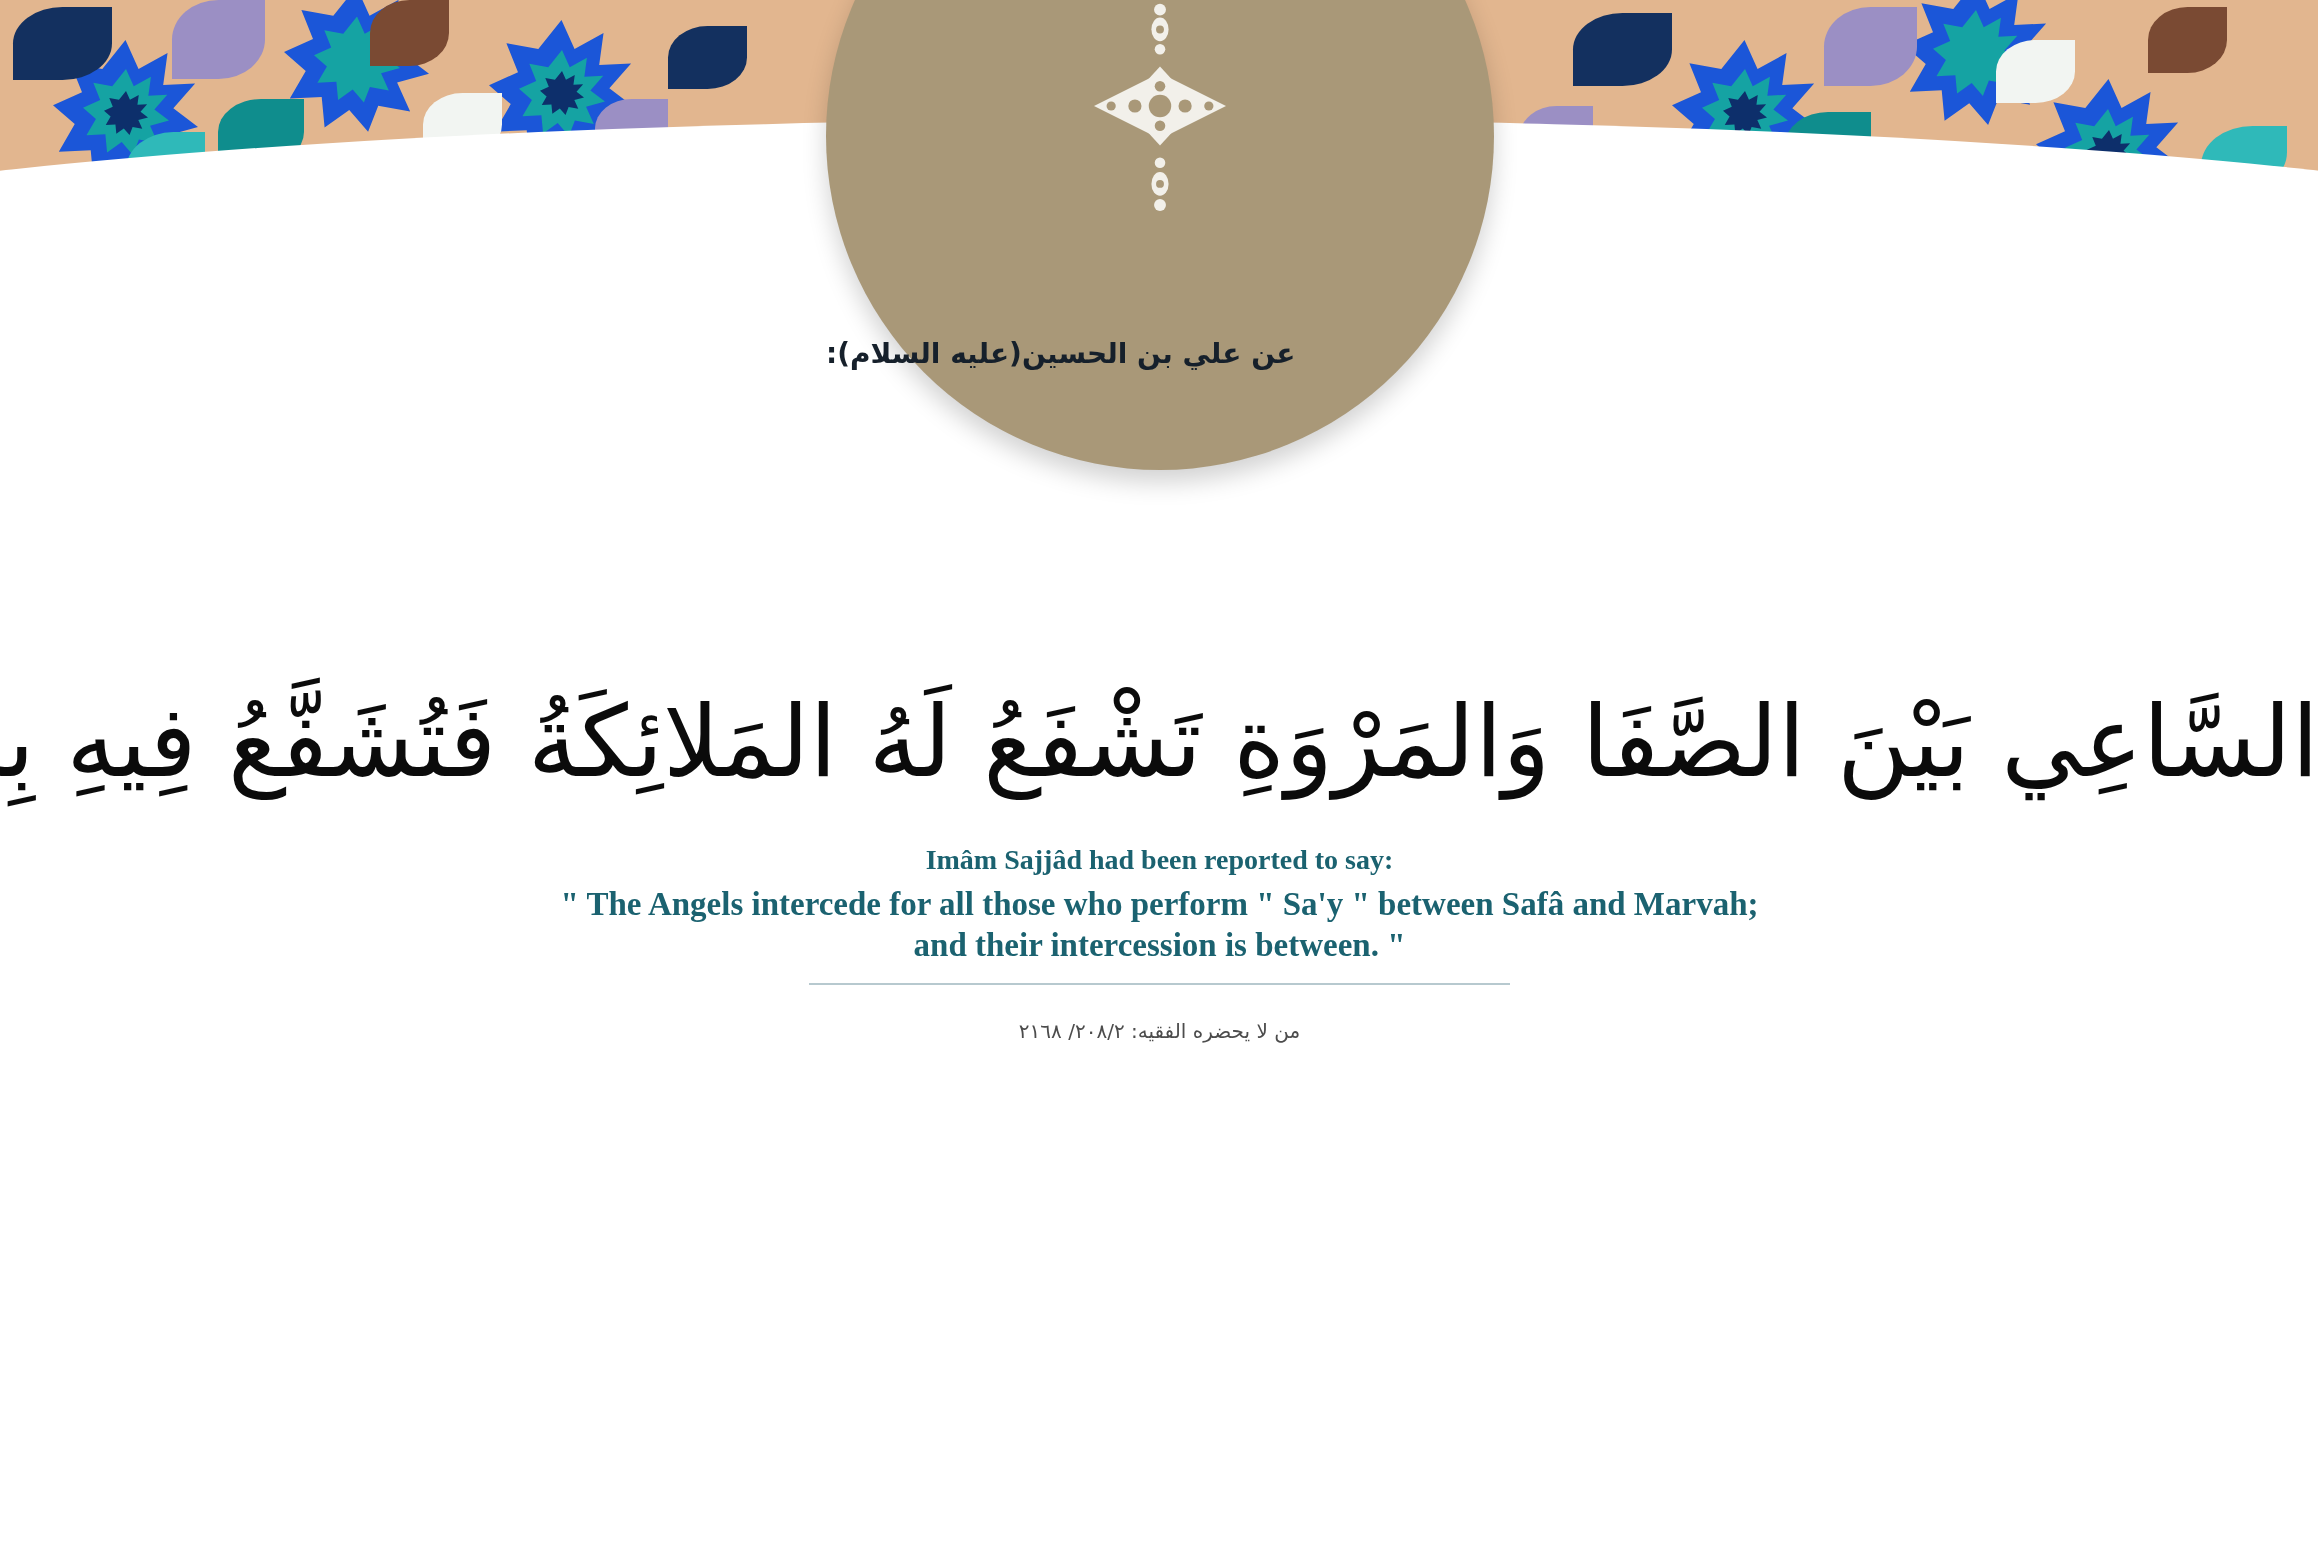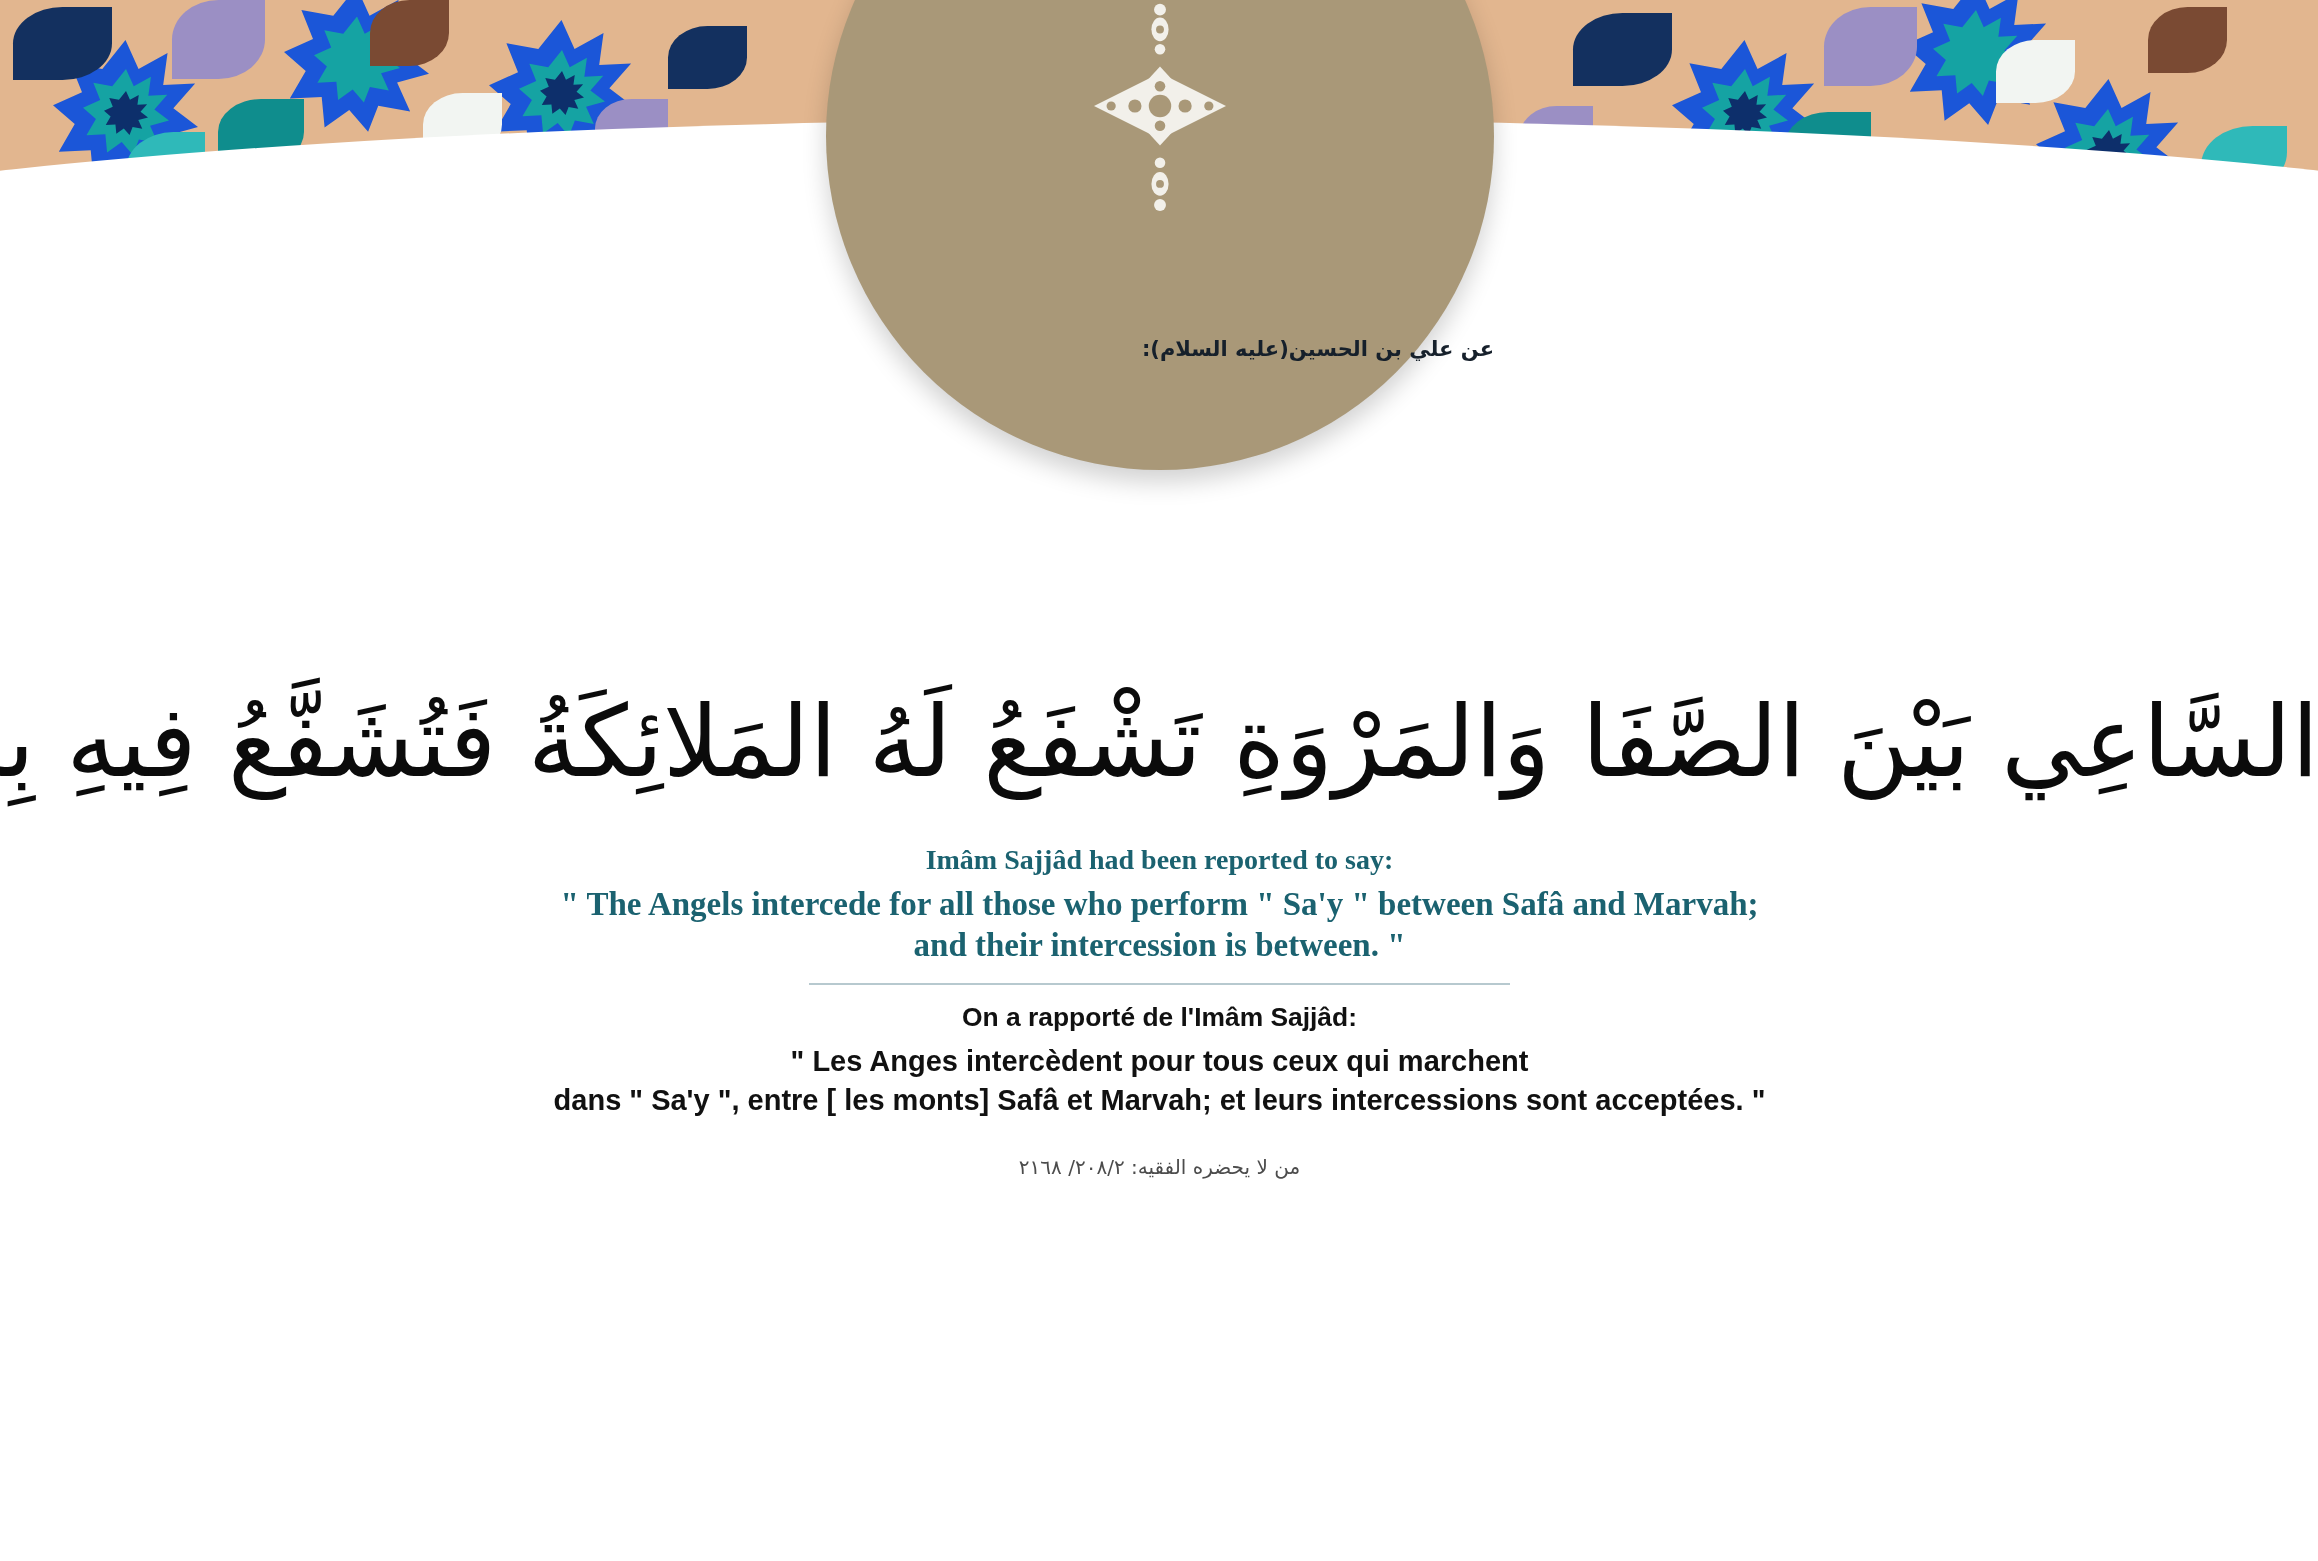--- a/index.html
+++ b/index.html
@@ -97,24 +97,24 @@
     top: 198px;
     transform: translateX(-50%);
     width: 198px;
     height: 278px;
   }
   .plaque-narrator {
     position: absolute;
     left: 0;
     top: 535px;
     width: 668px;
-    text-align: right;
+    text-align: left;
     direction: rtl;
     font-family: "DejaVu Sans", sans-serif;
-    font-size: 21px;
+    font-size: 28px;
     font-weight: bold;
     color: #16202b;
   }
 
   
   .content {
     position: absolute;
     left: 0;
     top: 668px;
     width: 2319px;
@@ -262,21 +262,16 @@
   <div class="arabic-hadith">السَّاعِي بَيْنَ الصَّفَا وَالمَرْوَةِ تَشْفَعُ لَهُ المَلائِكَةُ فَتُشَفَّعُ فِيهِ بِالإيجَابِ.</div>
 
   <div class="english-block">
     <div class="english-lead">Imâm Sajjâd had been reported to say:</div>
     <div class="english-quote">" The Angels intercede for all those who perform " Sa'y " between Safâ and Marvah;</div>
     <div class="english-quote">and their intercession is between. "</div>
   </div>
 
   <div class="divider"></div>
 
-  <div class="french-block">
-    <div class="french-lead">On a rapporté de l'Imâm Sajjâd:</div>
-    <div class="french-quote">" Les Anges intercèdent pour tous ceux qui marchent</div>
-    <div class="french-quote">dans " Sa'y ", entre [ les monts] Safâ et Marvah; et leurs intercessions sont acceptées. "</div>
-  </div>
 
   <div class="source">من لا يحضره الفقيه: ٢٠٨/٢/ ٢١٦٨</div>
 </div>
 
 
 </body></html>

